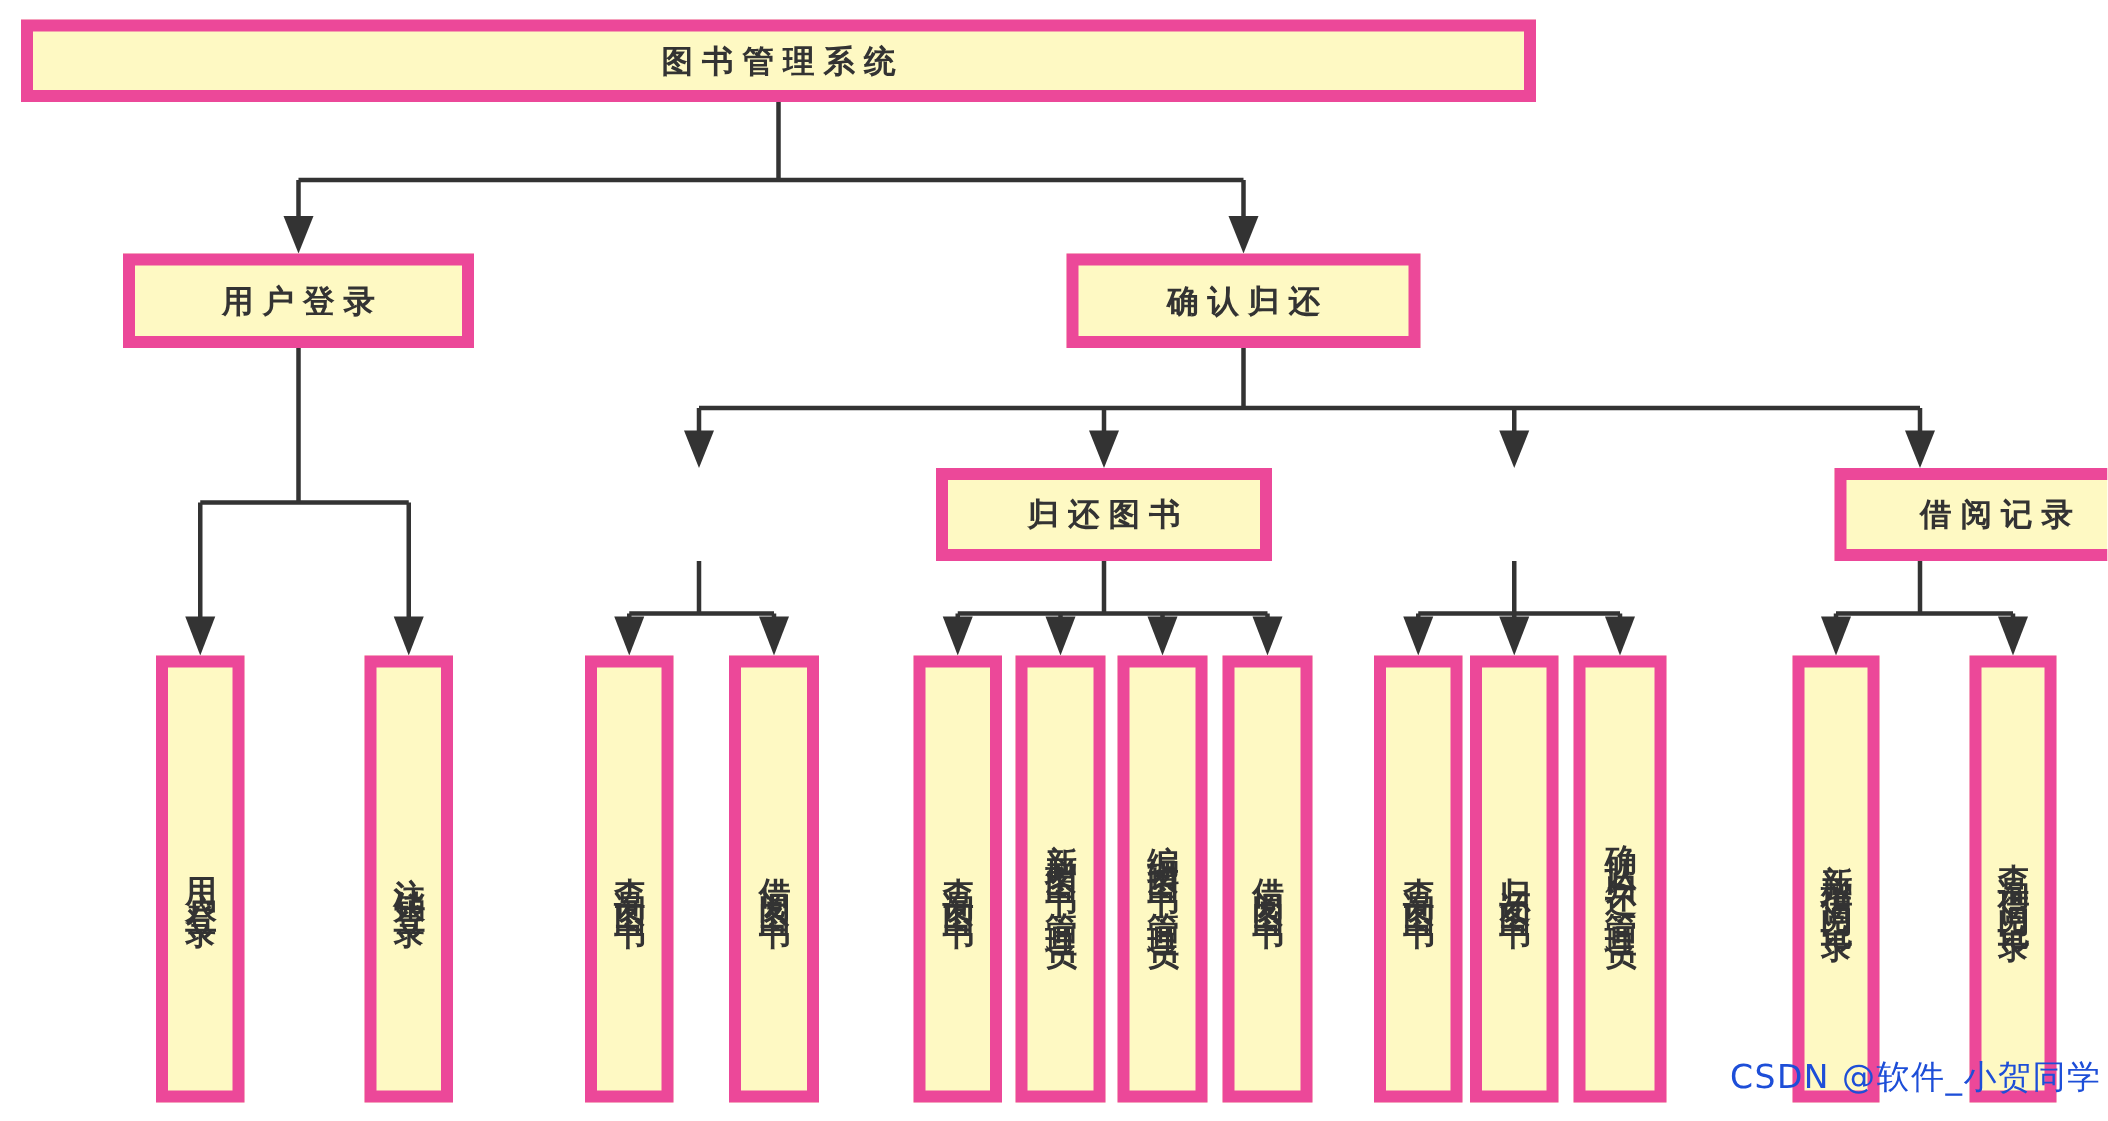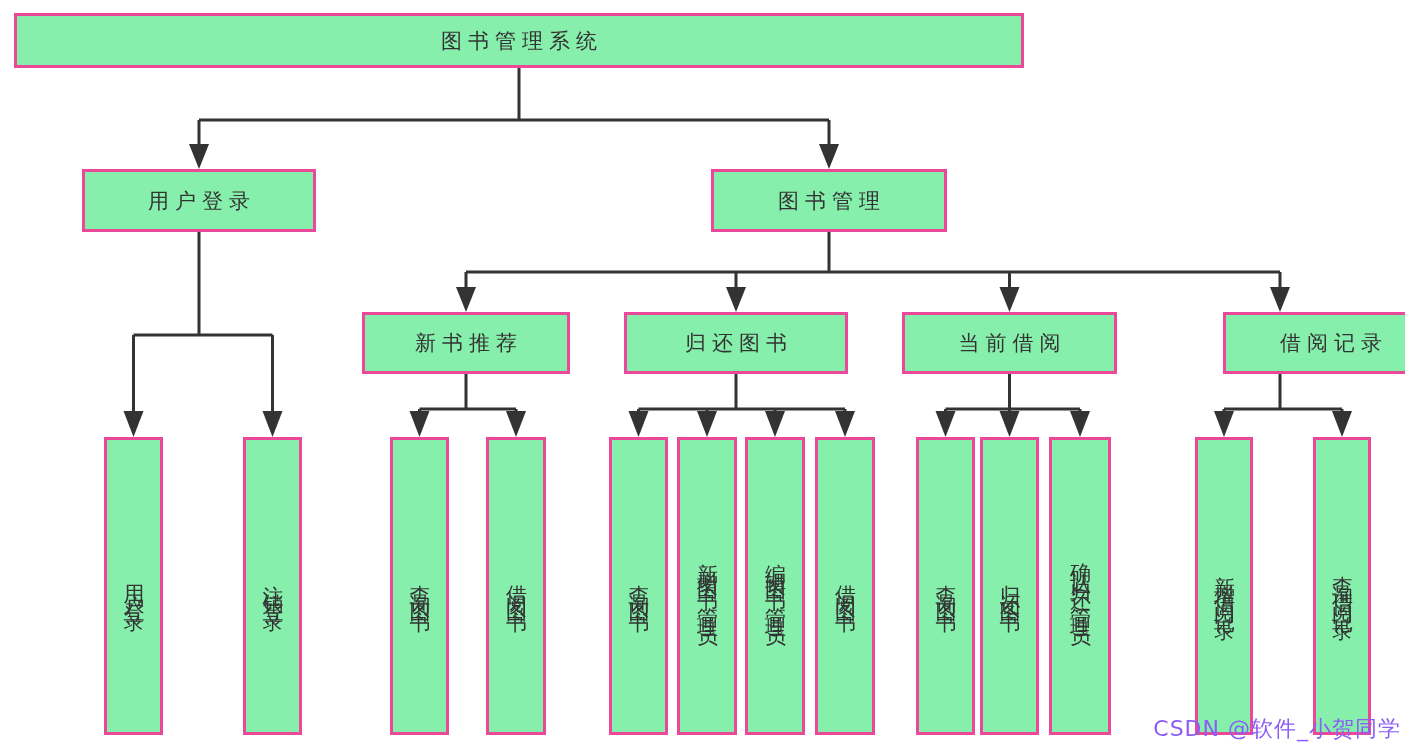--- a/index.html
+++ b/index.html
@@ -7,40 +7,41 @@
     position:relative;
     width:1405px;height:747px;
     background:#ffffff;
     font-family:"DejaVu Sans","Liberation Sans",sans-serif;
     overflow:hidden;
   }
   .wires{position:absolute;left:0;top:0;width:1405px;height:747px;z-index:0;}
   .box{
     position:absolute;
     box-sizing:border-box;
-    border:3px solid #ec4899;
-    background:#86efac;
+    border:8px solid #ec4899;
+    background:#fef9c3;
     display:flex;align-items:center;justify-content:center;
     z-index:1;
+    font-weight:bold;
   }
   .hlabel{
     font-size:21px;color:#333333;letter-spacing:6px;
     white-space:nowrap;text-indent:6px;
   }
   .vlabel{
     writing-mode:vertical-lr;
     text-orientation:mixed;
     font-size:21px;color:#333333;
     letter-spacing:9px;
     line-height:1;
     white-space:nowrap;
   }
   .watermark{
-    position:absolute;right:4px;bottom:3px;
-    font-size:22px;color:#8b5cf6;letter-spacing:1px;
+    position:absolute;right:4px;bottom:14px;
+    font-size:22px;color:#1d4ed8;letter-spacing:1px;
     z-index:5;white-space:nowrap;
   }
 </style>
 </head>
 <body>
 
 <div class="stage">
 
   <svg class="wires" viewBox="0 0 1405 747" xmlns="http://www.w3.org/2000/svg">
     <g stroke="#333333" stroke-width="3" fill="none">
@@ -90,31 +91,25 @@
   </svg>
 
   <div class="box" style="left:14px;top:13px;width:1010px;height:55px">
     <span class="hlabel">图书管理系统</span>
   </div>
 
   <div class="box" style="left:82px;top:169px;width:234px;height:63px">
     <span class="hlabel">用户登录</span>
   </div>
   <div class="box" style="left:711px;top:169px;width:236px;height:63px">
-    <span class="hlabel">图书管理</span>
+    <span class="hlabel">确认归还</span>
   </div>
 
-  <div class="box" style="left:362px;top:312px;width:208px;height:62px">
-    <span class="hlabel">新书推荐</span>
-  </div>
   <div class="box" style="left:624px;top:312px;width:224px;height:62px">
     <span class="hlabel">归还图书</span>
-  </div>
-  <div class="box" style="left:902px;top:312px;width:215px;height:62px">
-    <span class="hlabel">当前借阅</span>
   </div>
   <div class="box" style="left:1223px;top:312px;width:216px;height:62px">
     <span class="hlabel">借阅记录</span>
   </div>
 
   <div class="box" style="left:104px;top:437px;width:59px;height:298px">
     <span class="vlabel">用户登录</span>
   </div>
   <div class="box" style="left:243px;top:437px;width:59px;height:298px">
     <span class="vlabel">注销登录</span>

